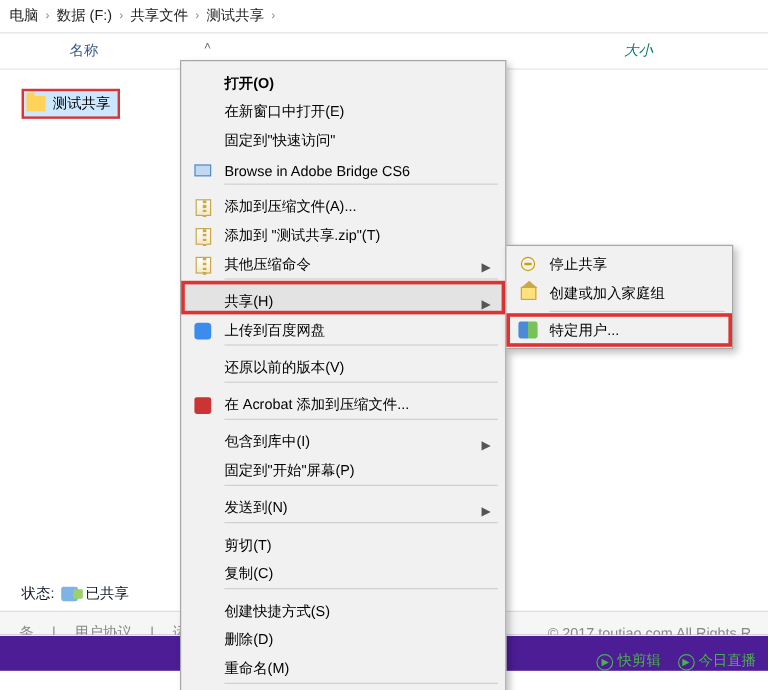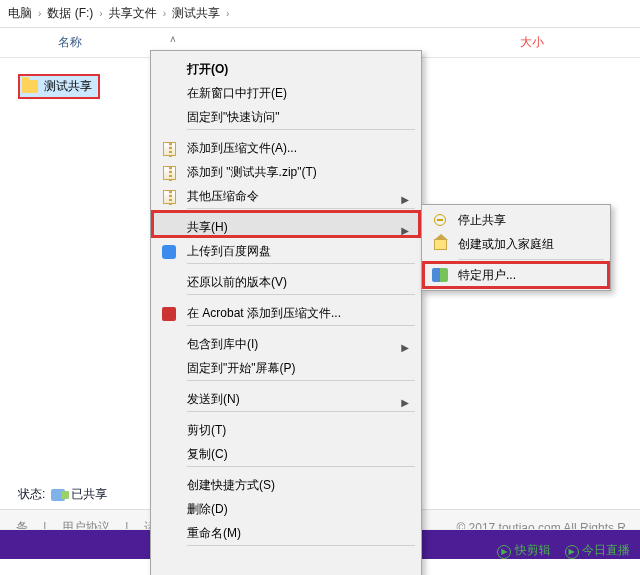--- a/index.html
+++ b/index.html
@@ -2,21 +2,21 @@
 <html><head>
 <meta charset="utf-8">
 <style>
   * { box-sizing: border-box; margin: 0; padding: 0; font-family: "Microsoft YaHei", "Segoe UI", sans-serif; }
   body { width: 640px; height: 575px; background: #fff; font-size: 12px; position: relative; overflow: hidden; }
 
   .breadcrumb { height: 28px; padding: 4px 8px; background: #fff; border-bottom: 1px solid #ddd; display: flex; align-items: center; gap: 6px; color: #222; }
   .breadcrumb span.sep { color: #888; font-size: 10px; }
   .header-row { height: 30px; display: flex; align-items: center; border-bottom: 1px solid #e5e5e5; background: #fff; padding-left: 40px; }
   .col-name { width: 140px; padding-left: 18px; color: #3a5b8a; position: relative; }
-  .col-size { margin-left: auto; width: 120px; color: #ef4444; }
+  .col-size { margin-left: auto; width: 120px; color: #0f766e; font-style: italic; }
   .sort-arrow { position: absolute; left: 130px; color: #666; font-size: 10px; }
 
   .file-area { position: relative; height: 420px; }
   .folder-row { position: absolute; top: 16px; left: 18px; display: flex; align-items: center; gap: 6px; padding: 2px 6px 2px 2px; background: #cce8ff; border: 2px solid #d33; }
   .folder-icon { width: 16px; height: 13px; background: #ffd35a; border-radius: 1px; position: relative; }
   .folder-icon::before { content: ""; position: absolute; top: -3px; left: 0; width: 7px; height: 3px; background: #ffd35a; border-radius: 1px 1px 0 0; }
 
   .status-bar { position: absolute; bottom: 66px; left: 0; width: 100%; padding: 6px 18px; color: #0f172a; display: flex; align-items: center; gap: 6px; }
   .people-icon-s { width: 14px; height: 12px; background: #7db3e8; border-radius: 2px; position: relative; }
   .people-icon-s::after { content: ""; position: absolute; right: -4px; top: 2px; width: 8px; height: 8px; background: #9bd06a; border-radius: 1px; }
@@ -108,20 +108,26 @@
 <div class="context-menu">
   <div class="cm-item bold">
       <span>打开(O)</span>
     </div>
   <div class="cm-item">
       <span>在新窗口中打开(E)</span>
     </div>
   <div class="cm-item">
       <span>固定到"快速访问"</span>
     </div>
+  <div class="cm-item">
+      <span class="ico">
+        <span class="drive-ico"></span>
+      </span>
+      <span>Browse in Adobe Bridge CS6</span>
+    </div>
   <div class="cm-sep"></div>
   <div class="cm-item">
       <span class="ico">
         <span class="zip-ico"></span>
       </span>
       <span>添加到压缩文件(A)...</span>
     </div>
   <div class="cm-item">
       <span class="ico">
         <span class="zip-ico"></span>

